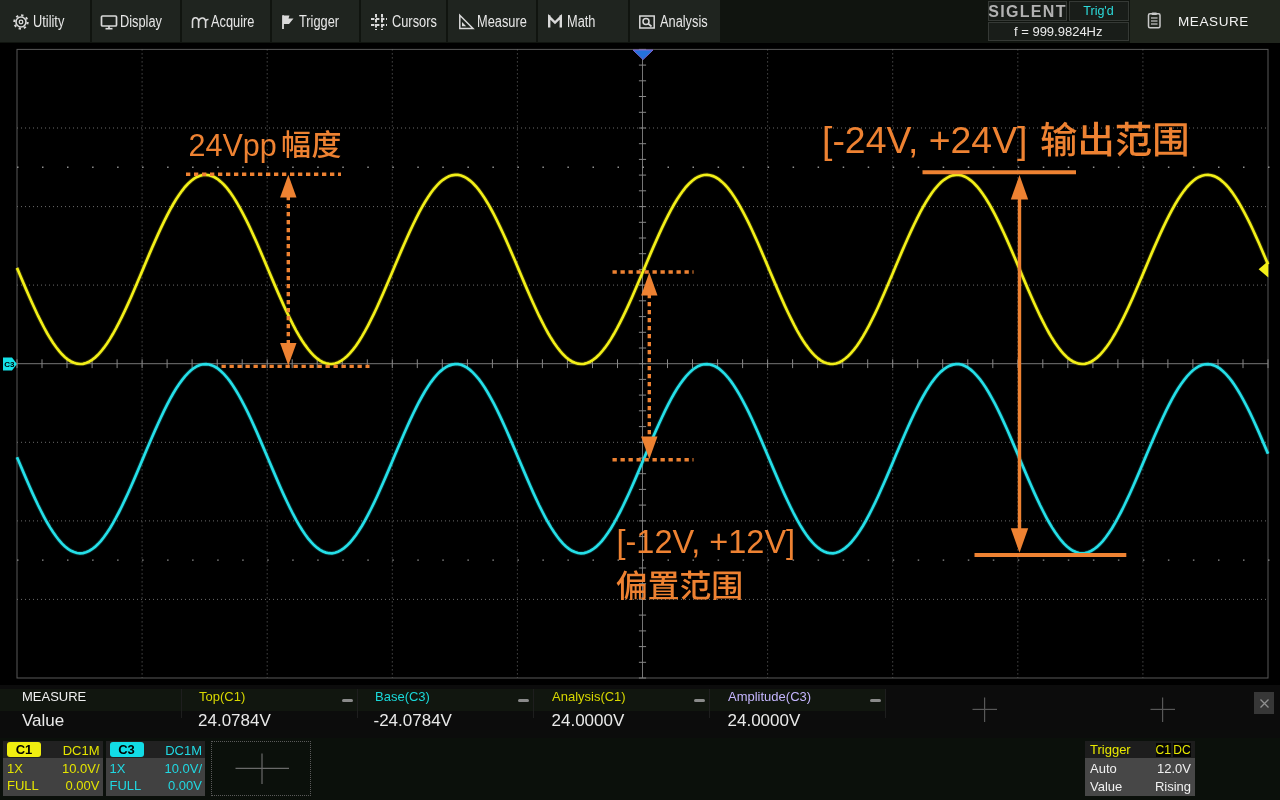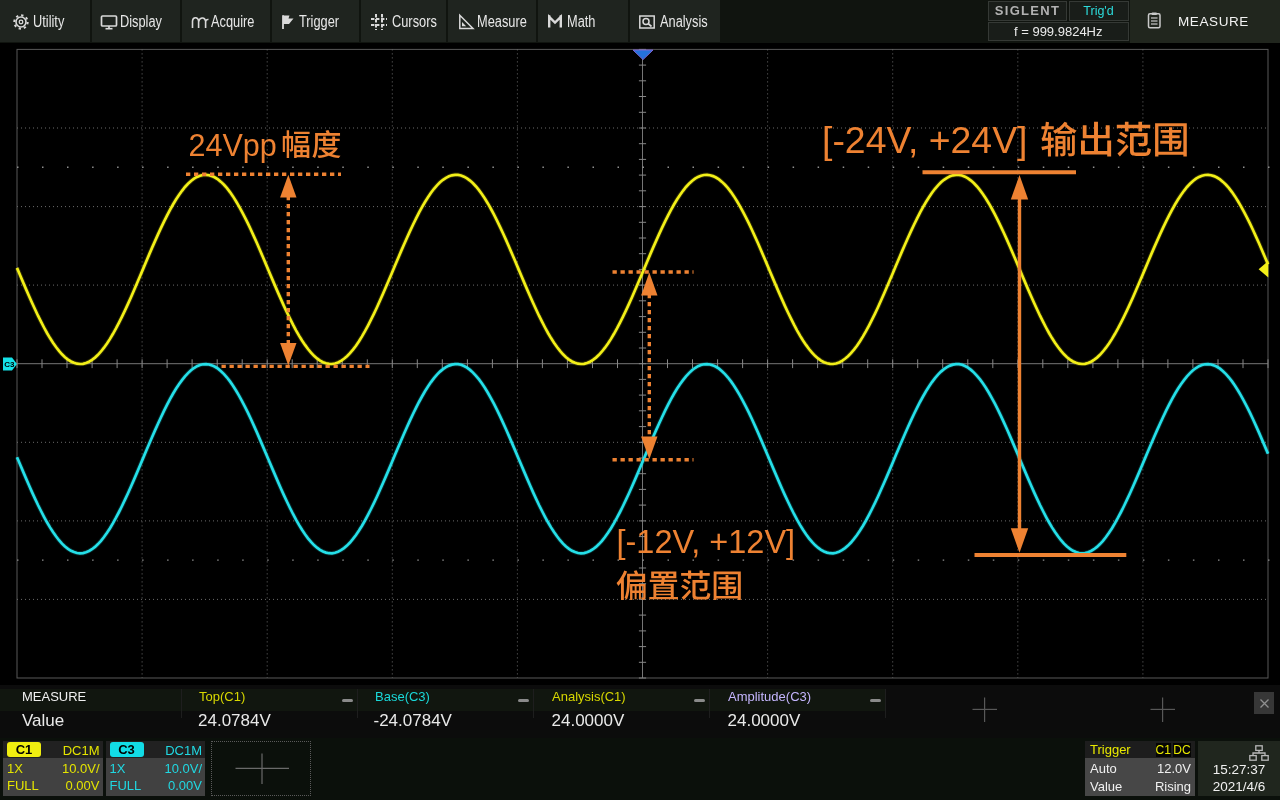--- a/index.html
+++ b/index.html
@@ -169,21 +169,21 @@
 <div class="mt" style="left:567px">Math</div>
 <div class="mi" style="left:637.6px"><svg width="18" height="18" viewBox="0 0 18 18">
           <rect x="1.8" y="3" width="14.4" height="12" fill="none" stroke="#d9d9d9" stroke-width="1.5"></rect>
           <circle cx="8" cy="8.5" r="3" fill="none" stroke="#d9d9d9" stroke-width="1.5"></circle>
           <line x1="10.2" y1="10.7" x2="13.5" y2="13.5" stroke="#d9d9d9" stroke-width="1.7"></line>
         </svg></div>
 <div class="mt" style="left:660px">Analysis</div>
 <div class="sbox" style="left:988px;top:1px;width:79px;height:19.5px"></div>
 <div class="sbox" style="left:1068.5px;top:1px;width:60px;height:19.5px"></div>
 <div class="sbox" style="left:988px;top:21.5px;width:140.5px;height:19px"></div>
-<div class="abs" style="left:988px;top:3px;width:79px;text-align:center;font-size:13px;font-weight:bold;color:#b2b2b2;letter-spacing:1.3px">SIGLENT</div>
+<div class="abs" style="left:988px;top:3px;width:79px;text-align:center;font-size:16px;font-weight:bold;color:#b2b2b2;letter-spacing:1.3px">SIGLENT</div>
 <div class="abs" style="left:1068.5px;top:3.5px;width:60px;text-align:center;font-size:12.5px;color:#2cdcdc">Trig'd</div>
 <div class="abs" style="left:988px;top:24px;width:140.5px;text-align:center;font-size:13px;color:#ebebeb">f = 999.9824Hz</div>
 <div class="abs" style="left:1130px;top:0;width:150px;height:42.5px;background:#21261e"></div>
 <svg class="abs" style="left:1147px;top:12px" width="15" height="17" viewBox="0 0 15 17">
         <rect x="1.5" y="1.8" width="11.5" height="14" rx="1.5" fill="none" stroke="#c9c9c9" stroke-width="1.5"></rect>
         <rect x="4.6" y="0.5" width="5.3" height="2.6" rx="0.8" fill="#c9c9c9"></rect>
         <line x1="4" y1="6" x2="10.5" y2="6" stroke="#c9c9c9" stroke-width="1.2"></line>
         <line x1="4" y1="9" x2="10.5" y2="9" stroke="#c9c9c9" stroke-width="1.2"></line>
         <line x1="4" y1="12" x2="10.5" y2="12" stroke="#c9c9c9" stroke-width="1.2"></line>
       </svg>
@@ -272,25 +272,13 @@
         <div class="abs" style="left:88px;top:2px;width:18px;height:14.5px;background:#050505;color:#e8e800;font-size:12px;text-align:center">DC</div>
         <div class="brow wt" style="top:20.5px;font-size:13px">
           <span class="lft" style="left:5px">Auto</span>
           <span class="rgt" style="right:4px">12.0V</span>
         </div>
         <div class="brow wt" style="top:38px;font-size:13px">
           <span class="lft" style="left:5px">Value</span>
           <span class="rgt" style="right:4px">Rising</span>
         </div>
       </div>
-<div class="blk" style="left:1198px;width:82px;background:#20261e">
-        <svg class="abs" style="left:51px;top:4px" width="20" height="16" viewBox="0 0 20 16">
-          <g fill="none" stroke="#b8b8b8" stroke-width="1.3">
-            <rect x="6.8" y="0.8" width="6.4" height="4.6"></rect>
-            <rect x="0.8" y="10.6" width="6.4" height="4.6"></rect>
-            <rect x="12.8" y="10.6" width="6.4" height="4.6"></rect>
-            <path d="M10,5.4 V8 M4,10.6 V8 H16 V10.6"></path>
-          </g>
-        </svg>
-        <div class="abs wt" style="left:0;top:21px;width:100%;text-align:center;font-size:13.5px">15:27:37</div>
-        <div class="abs wt" style="left:0;top:38.5px;width:100%;text-align:center;font-size:13.5px">2021/4/6</div>
-      </div>
 </div>
 </div>
 </body></html>

